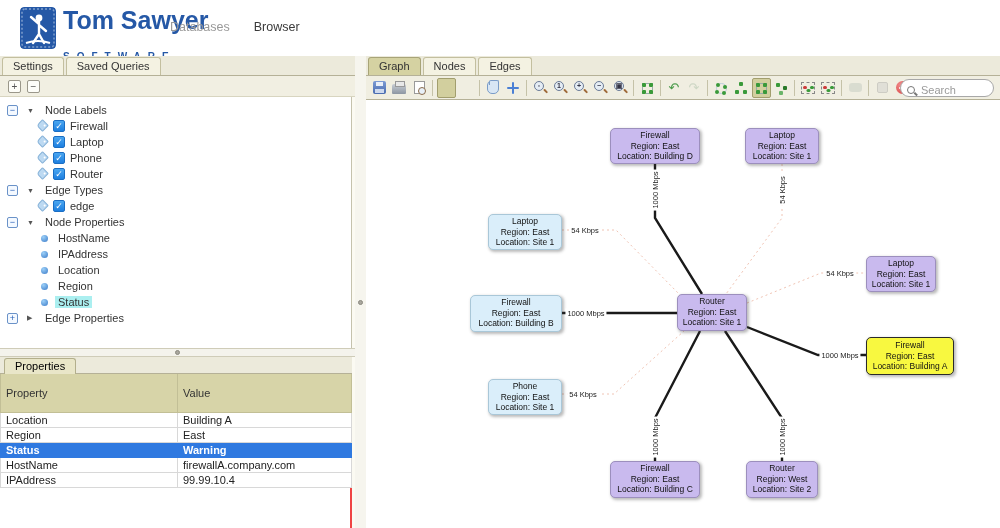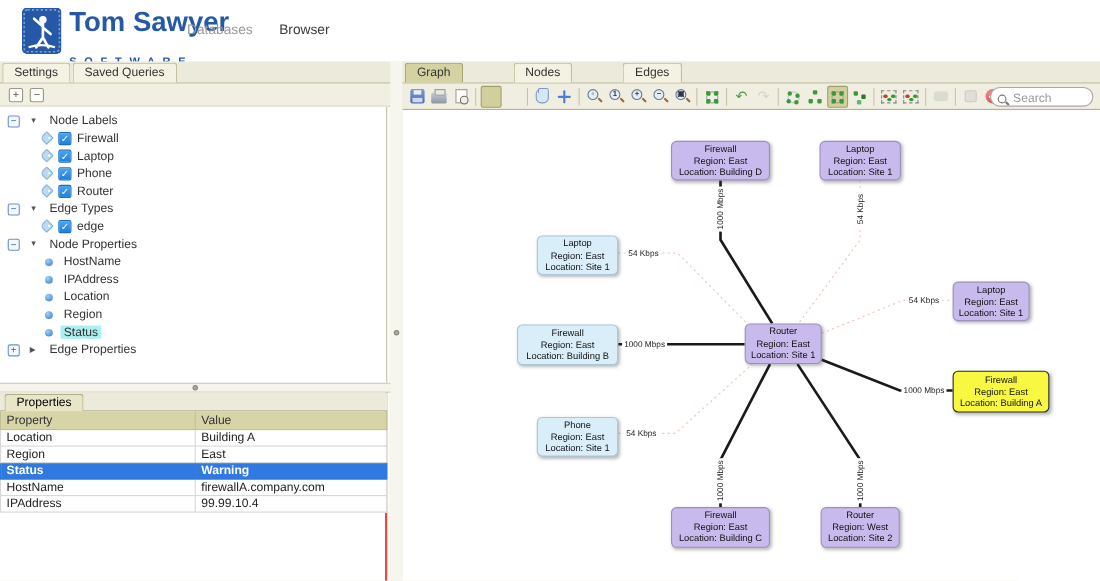--- a/index.html
+++ b/index.html
@@ -43,30 +43,30 @@
   .prop-label.selected { background:#abeff0; }
 
   #h-splitter { position:absolute; left:0; top:292px; width:355px; height:9px; background:#f4f3ec; border-top:1px solid #cfccb8; border-bottom:1px solid #cfccb8; }
   #h-splitter .dot, #v-splitter .dot { position:absolute; width:5px; height:5px; border-radius:50%; background:#a9a79e; border:1px solid #8a887e; }
   #h-splitter .dot { left:175px; top:1px; }
 
   #props-section { position:absolute; left:0; top:301px; width:352px; height:171px; background:#fff; border-right:2px solid #ef4444; }
   #props-tabrow { position:absolute; left:0; top:0; width:352px; height:17px; background:#eceadb; border-bottom:1px solid #b5b197; }
   #props-tab { position:absolute; left:4px; top:1px; height:16px; padding:1px 10px; font-size:11px; background:#e9e6c8; border:1px solid #b3af8c; border-bottom:none; border-radius:3px 3px 0 0; }
   #props-table { position:absolute; left:0; top:17px; width:352px; border-collapse:collapse; font-size:11px; }
-  #props-table th { background:#d7d4a8; font-weight:normal; text-align:left; color:#333; padding:2px 5px; height:16px; border:1px solid #c2bf96; border-top:none; }
+  #props-table th { background:#d7d4a8; font-weight:normal; text-align:left; color:#333; padding:13px 5px; height:16px; border:1px solid #c2bf96; border-top:none; }
   #props-table td { padding:1px 5px; height:15px; border:1px solid #d8d8d8; color:#222; background:#fff; }
   #props-table tr.selected td { background:#2f79e0; color:#fff; font-weight:bold; border-color:#2f79e0; }
 
   #v-splitter { position:absolute; left:355px; top:56px; width:11px; height:472px; background:#f6f5ee; }
   #v-splitter .dot { left:3px; top:244px; }
 
   
   #right-panel { position:absolute; left:366px; top:56px; width:634px; height:472px; }
-  #right-tabs { left:0; top:0; width:634px;gap:44px; }
+  #right-tabs { left:0; top:0; width:634px; }
   #gtoolbar { position:absolute; left:0; top:20px; width:634px; height:24px; background:#f0eee1; border-bottom:1px solid #b5b197; display:flex; align-items:center; padding-left:3px; }
   .tbtn { position:relative; width:19px; height:20px; margin:0 0.5px; border:1px solid transparent; border-radius:2px; display:flex; align-items:center; justify-content:center; }
   .tbtn.active { background:#d2cf9e; border-color:#a29e6e; }
   .tbtn.disabled { opacity:0.4; }
   .tsep { width:1px; height:16px; background:#c5c2a8; margin:0 3px; }
   #search-wrap { position:absolute; right:6px; top:23px; width:94px; height:18px; background:#fff; border:1px solid #a8a8a8; border-radius:9px; display:flex; align-items:flex-end; padding:0 6px; }
   .mag-sm { position:relative; width:10px; height:10px; flex:0 0 10px; }
   .mag-sm::before { content:""; position:absolute; left:0; top:0; width:6px; height:6px; border:1.5px solid #777; border-radius:50%; }
   .mag-sm::after { content:""; position:absolute; left:6.5px; top:6.5px; width:3.5px; height:1.5px; background:#777; transform:rotate(45deg); }
   #search-input { border:none; outline:none; width:68px; font-size:11px; margin-left:4px; color:#444; background:transparent; }

